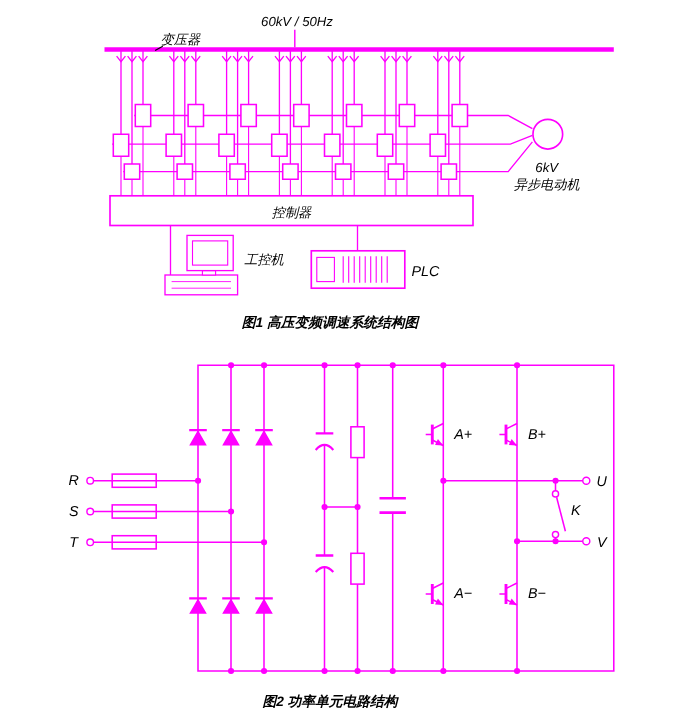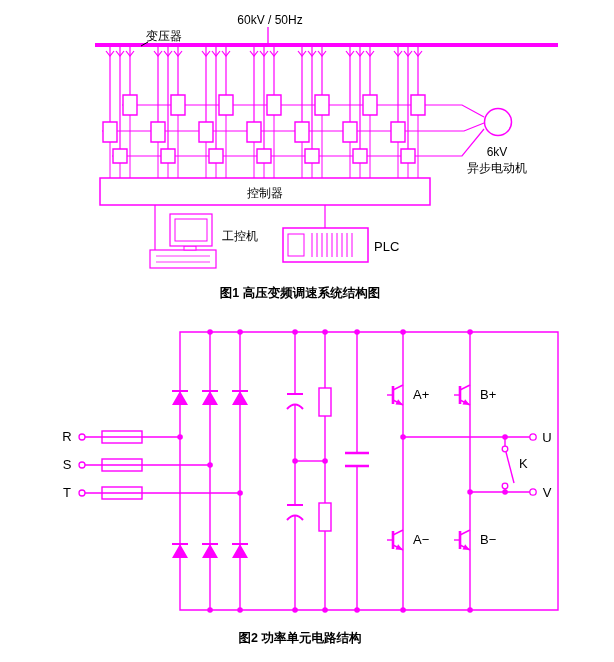--- a/index.html
+++ b/index.html
@@ -1,18 +1,19 @@
 <!DOCTYPE html>
 <html><head>
 <meta charset="utf-8">
 <style>
   html,body{margin:0;padding:0;background:#ffffff;}
   .page{
     width:614px;height:662px;background:#ffffff;position:relative;
     font-family:"Liberation Sans", sans-serif;
+    font-style:italic;
   }
   svg{display:block;}
   .lbl{font-family:"Liberation Sans", sans-serif;font-size:12px;fill:#000;}
   .lbl-lg{font-family:"Liberation Sans", sans-serif;font-size:13px;fill:#000;}
   .cap{font-family:"Liberation Sans", sans-serif;font-size:12.5px;font-weight:bold;fill:#000;}
 </style>
 </head>
 <body>
 
 <div class="page">

